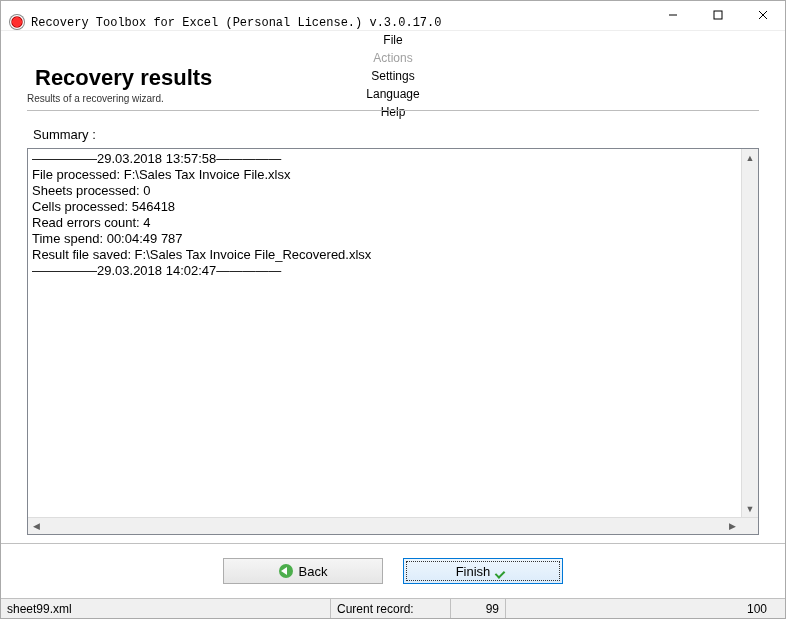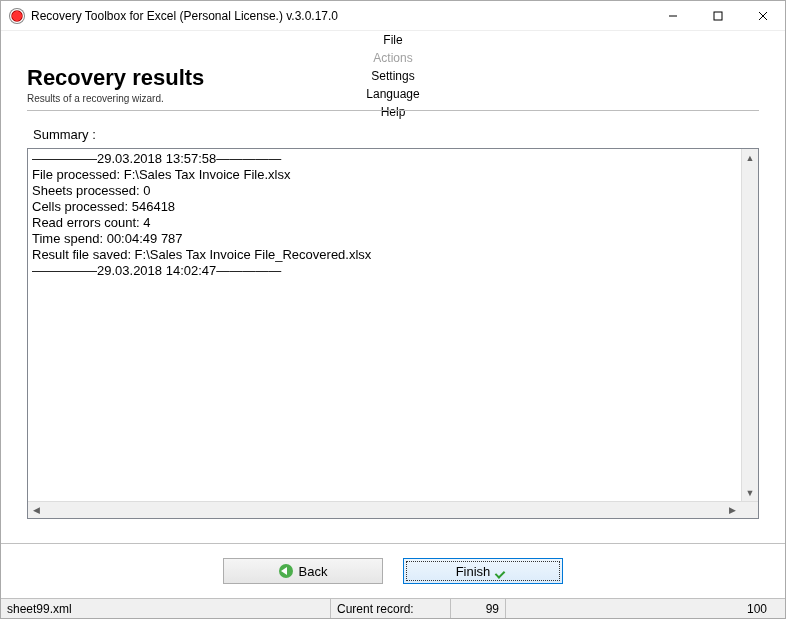--- a/index.html
+++ b/index.html
@@ -12,22 +12,23 @@
     height: 619px;
     overflow: hidden;
     border: 1px solid #aaa;
     display: flex;
     flex-direction: column;
   }
   .titlebar {
     height: 30px;
     background: #fff;
     display: flex;
-    align-items: center;
+    align-items: flex-end;
     border-bottom: 1px solid #eee;
+    font-family: Liberation Mono, monospace;
   }
   .titlebar .app-icon {
     width: 16px; height: 16px;
     margin: 0 6px 0 8px;
     border-radius: 50%;
     position: relative;
     background: radial-gradient(circle, #ff3030 40%, #a00 45%, transparent 55%);
     box-shadow: inset 0 0 0 1px #888;
   }
   .titlebar .title-text { flex: 1; font-size: 12px; color: #000; }
@@ -53,35 +54,36 @@
     padding: 12px 26px 0 26px;
     display: flex;
     flex-direction: column;
     overflow: hidden;
   }
   .heading {
     font-size: 22px;
     font-weight: bold;
     color: #000;
     margin-bottom: 2px;
+    margin-left: 8px;
   }
   .subheading {
     font-size: 10px;
     color: #333;
     margin-bottom: 6px;
   }
   .hr { border-top: 1px solid #bdbdbd; margin-bottom: 16px; }
   .summary-label { font-size: 13px; margin: 0 0 6px 6px; }
   .log-wrap {
     flex: 1;
     border: 1px solid #828790;
     background: #fff;
     display: flex;
     flex-direction: column;
-    margin-bottom: 24px;
+    margin-bottom: 8px;
     min-height: 0;
   }
   .log-body {
     flex: 1;
     display: flex;
     position: relative;
     min-height: 0;
   }
   .log-text {
     flex: 1;

